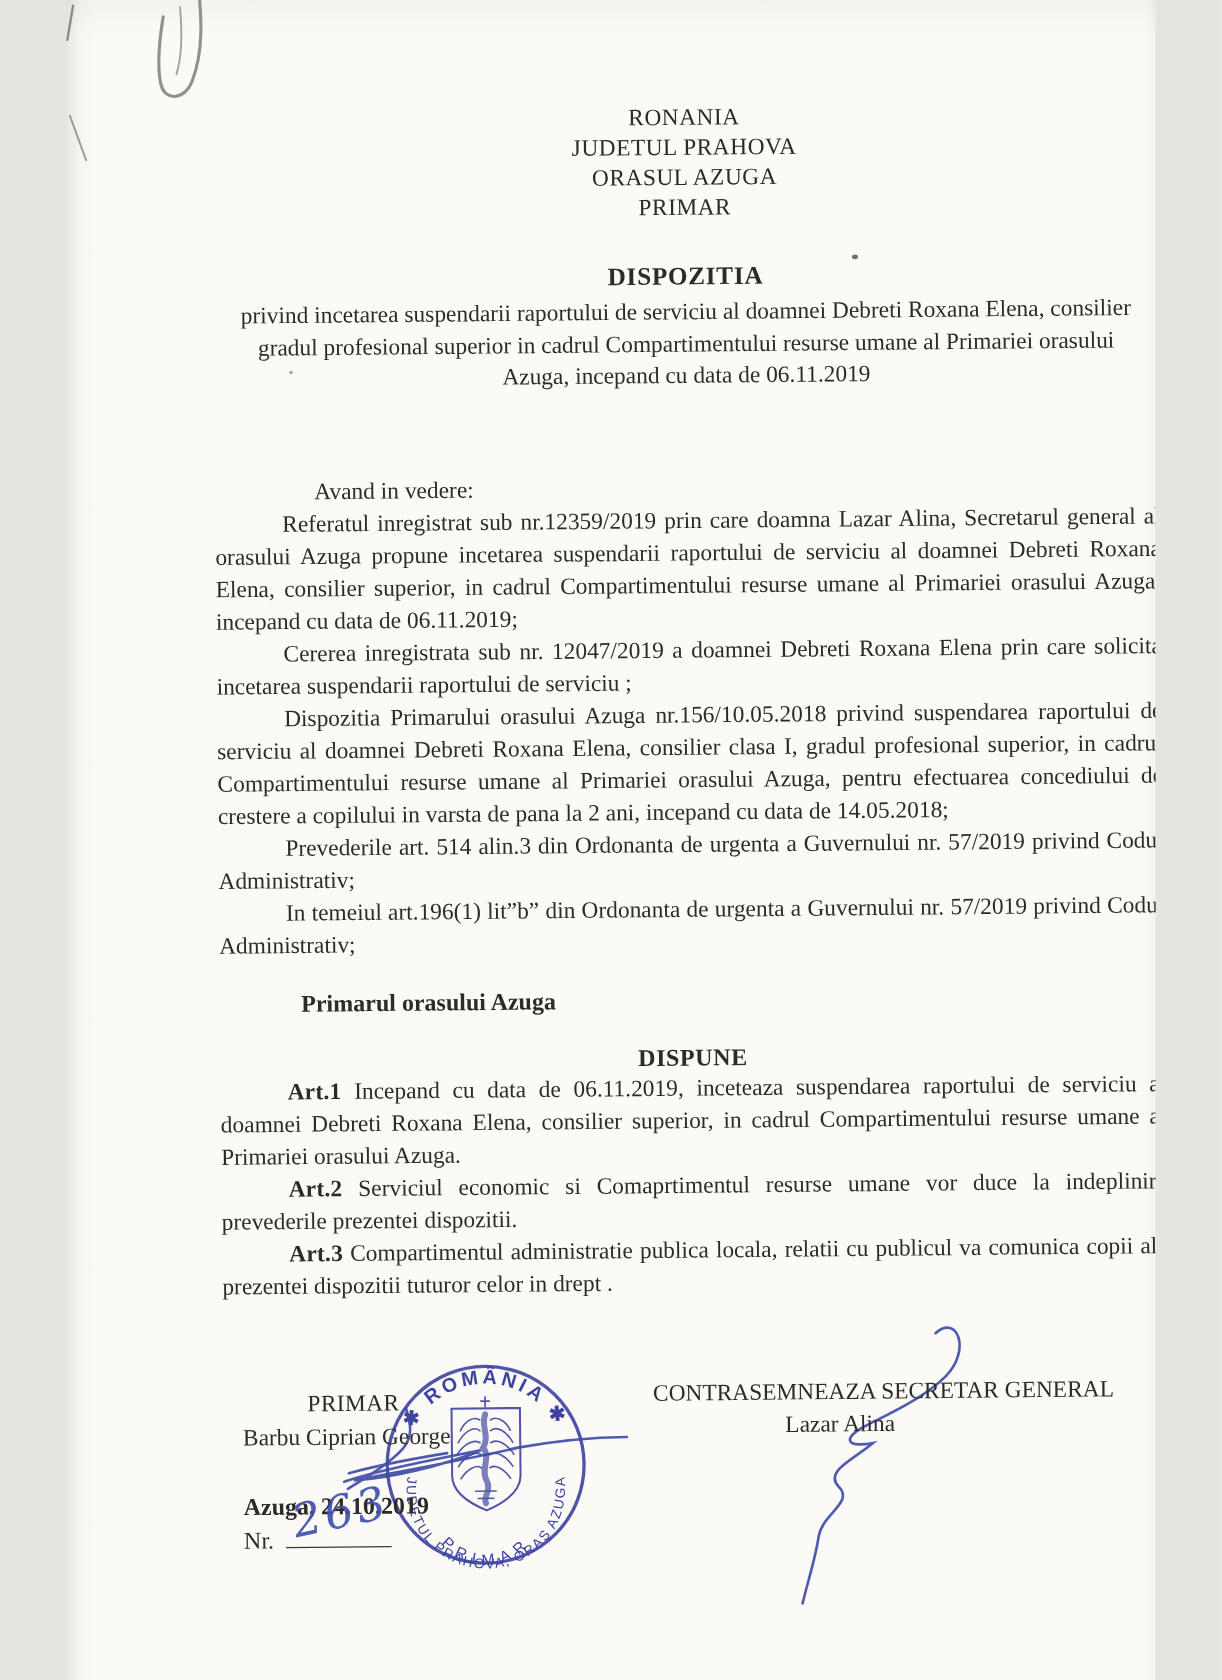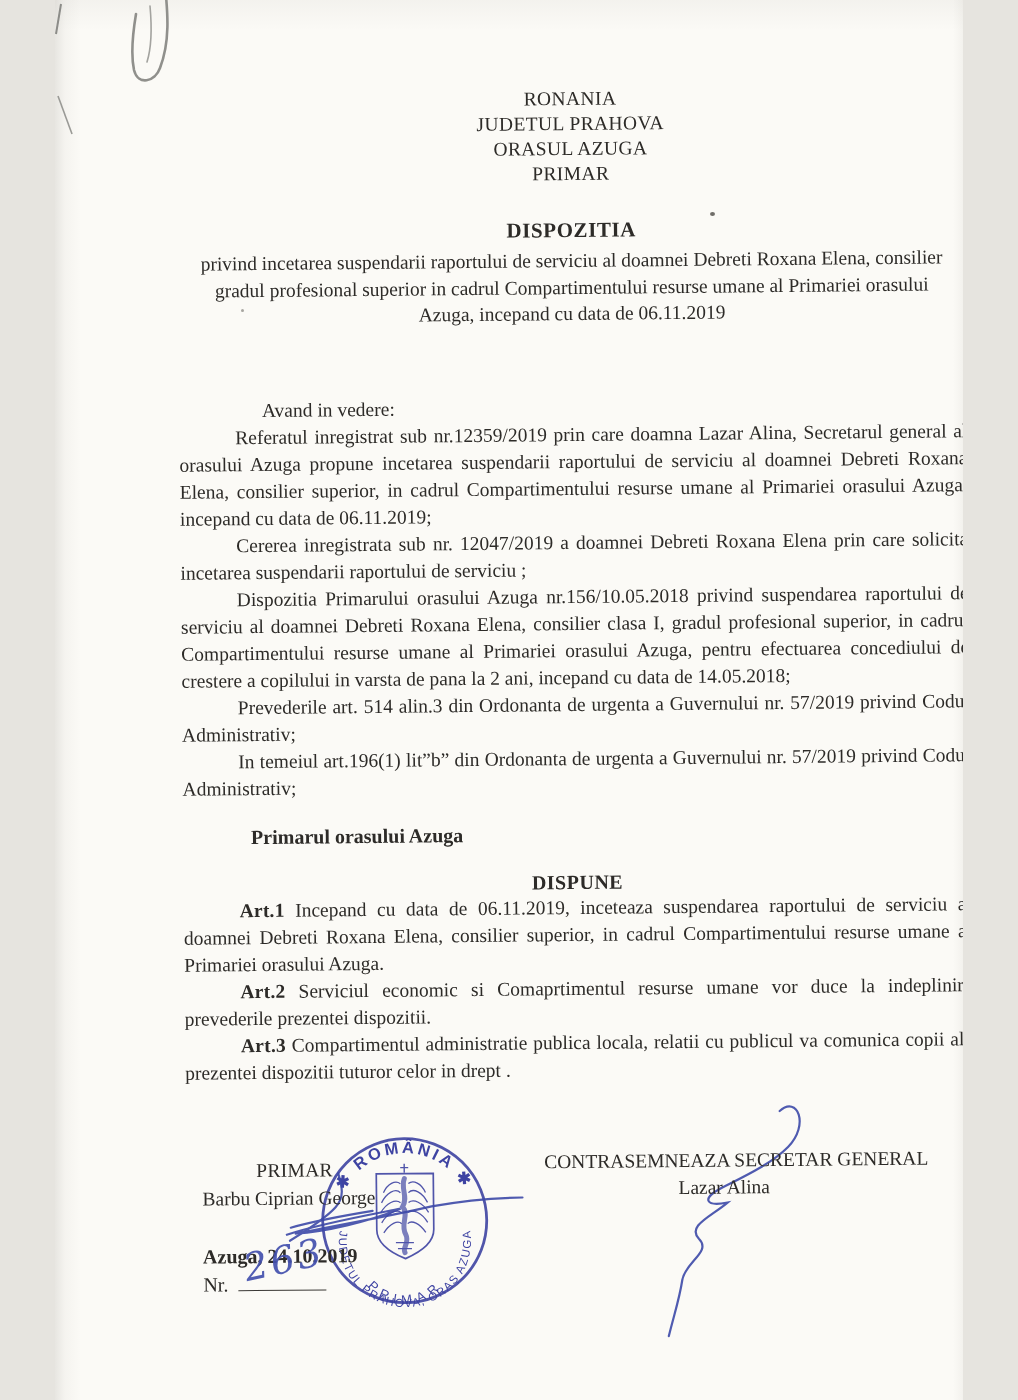--- a/index.html
+++ b/index.html
@@ -25,21 +25,21 @@
   p.body { font-size:19.5px; line-height:27px; text-align:justify; margin:0; text-indent:56px; }
   .issuer { font-weight:bold; font-size:20px; margin-top:24px; text-indent:68px; }
   .dispune { text-align:center; font-weight:bold; font-size:20px; margin-top:25px; letter-spacing:.5px; }
   .art { margin-top:33px; text-indent:62px; }
   .art b { letter-spacing:.2px; }
   .sig-area { position:relative; height:330px; margin-top:18px; font-size:19.5px; }
   .abs { position:absolute; }
   .primar-title { left:70px; top:56px; letter-spacing:.3px; }
   .primar-name { left:16px; top:84px; }
   .contra-title { left:358px; top:50px; }
-  .contra-name { left:492px; top:77px; }
+  .contra-name { left:468px; top:77px; }
   .place-date { left:16px; top:141px; font-weight:bold; font-size:20px; }
   .nr-row { left:16px; top:169px; font-size:20px; }
   .nr-line { display:inline-block; width:88px; border-bottom:1.6px solid #3a3835; height:16px; margin-left:10px; }
   .hand-number {
     left:56px; top:134px; color:#4350ae; font-size:38px; font-style:italic;
     font-family:"DejaVu Serif",serif; transform:rotate(-12deg); letter-spacing:3px; opacity:.92;
   }
   .stamp { left:130px; top:30px; }
   .sig-ink { left:0; top:0; pointer-events:none; }
   .artifact { position:absolute; background:#6f6d68; border-radius:50%; }

